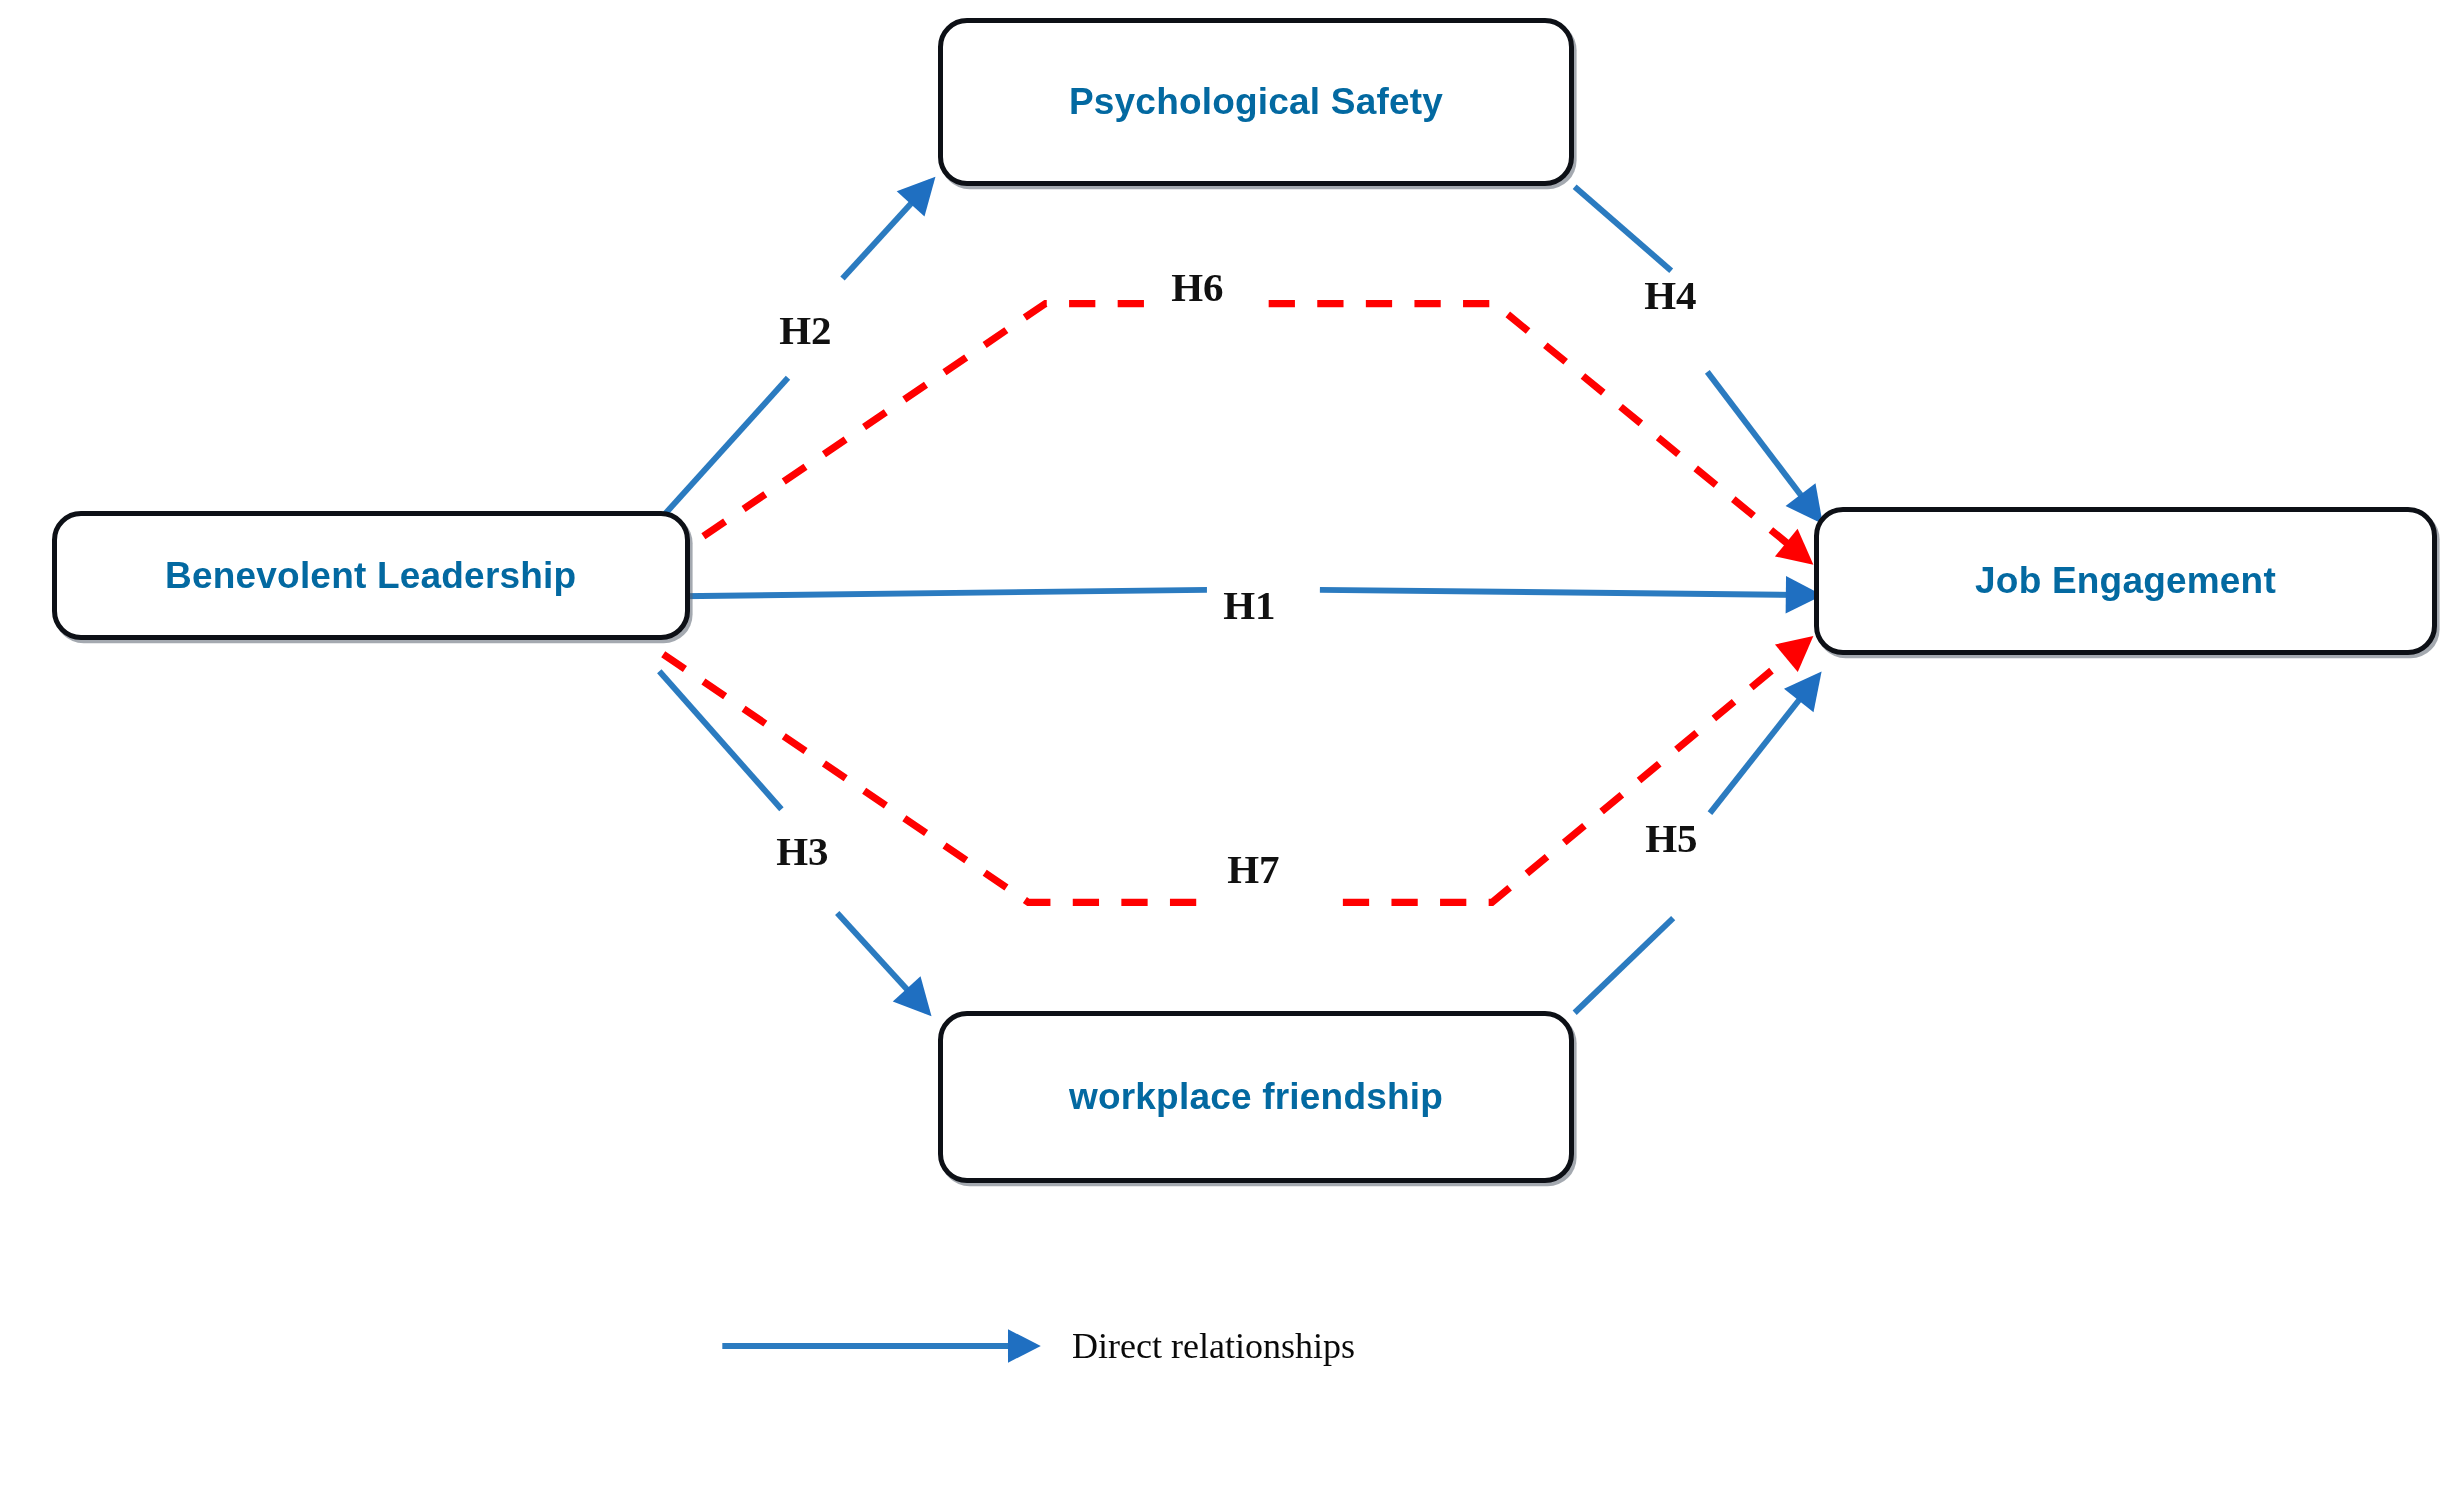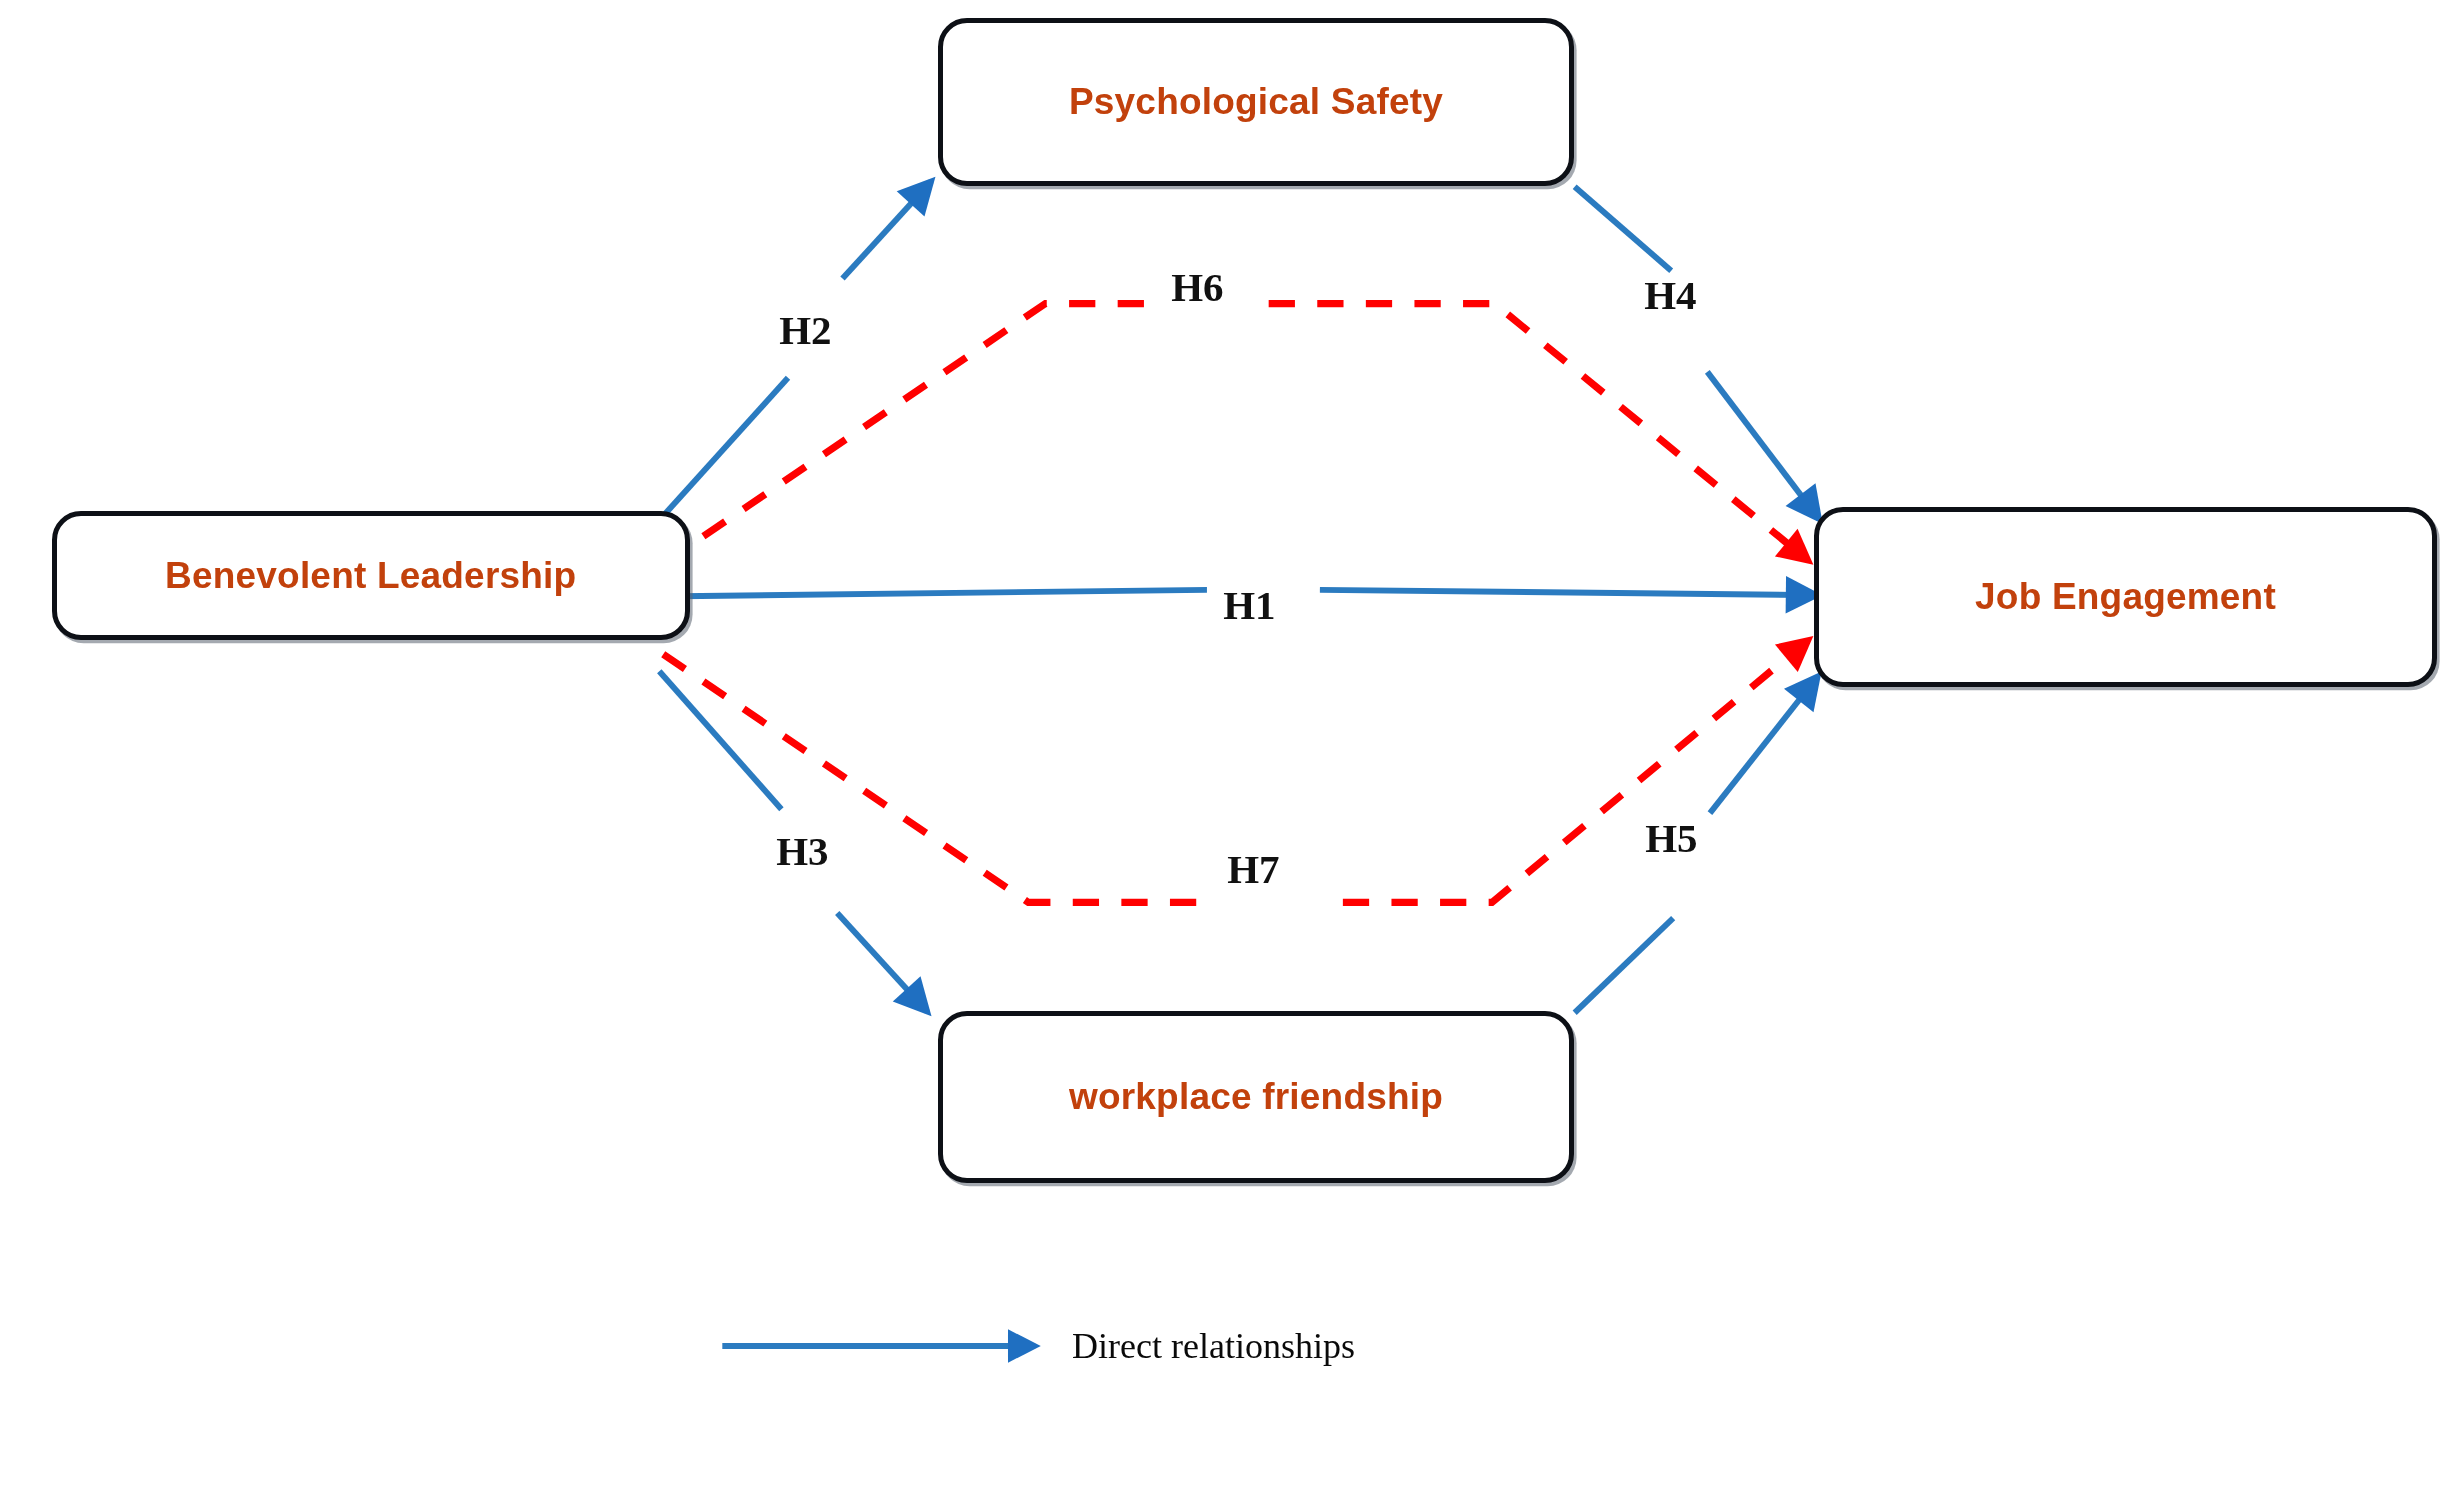--- a/index.html
+++ b/index.html
@@ -35,30 +35,30 @@
     display: flex;
     align-items: center;
     justify-content: center;
     box-shadow: 2.6px 3.3px 0 rgba(90,98,112,0.55);
     z-index: 5;
   }
   .node-label {
     font-family: "Liberation Sans", sans-serif;
     font-weight: bold;
     font-size: 37px;
-    color: #c2410c;
+    color: #0369a1;
     letter-spacing: 0.2px;
     text-align: center;
     white-space: nowrap;
   }
 
   #node-bl  { left: 19.7px;   top: 511px;  width: 638px;  height: 129px; margin-left: 32px; }
   #node-ps  { left: 938px; top: 18.4px;   width: 636px;  height: 168px; }
   #node-wf  { left: 938px; top: 1011px; width: 636px;  height: 172px; }
-  #node-je  { left: 1814px; top: 507px;  width: 623px;  height: 180px; }
+  #node-je  { left: 1814px; top: 507px;  width: 623px;  height: 148px; }
 
   
   .hlabel {
     position: absolute;
     font-family: "Liberation Serif", serif;
     font-weight: bold;
     font-size: 41px;
     color: #111111;
     background: #ffffff;
     padding: 1.3px 9.2px;

